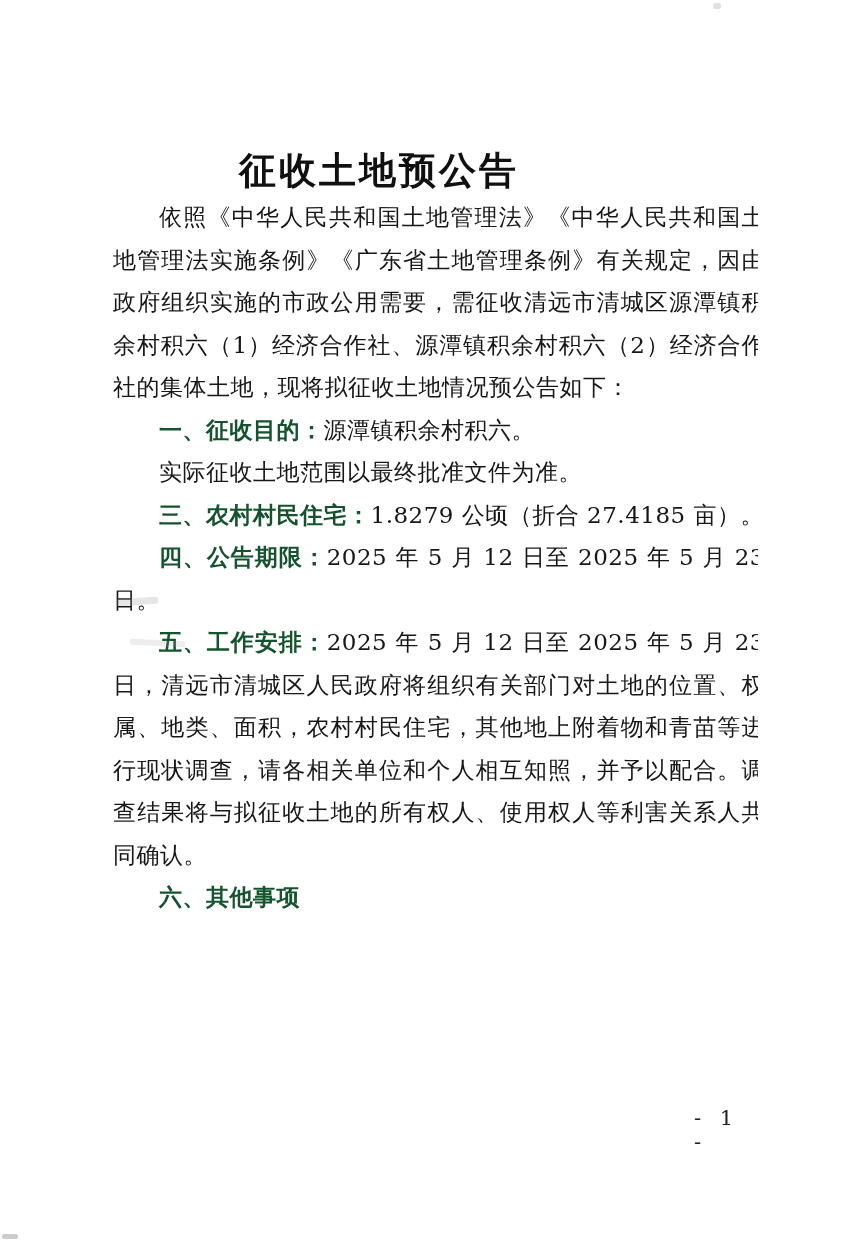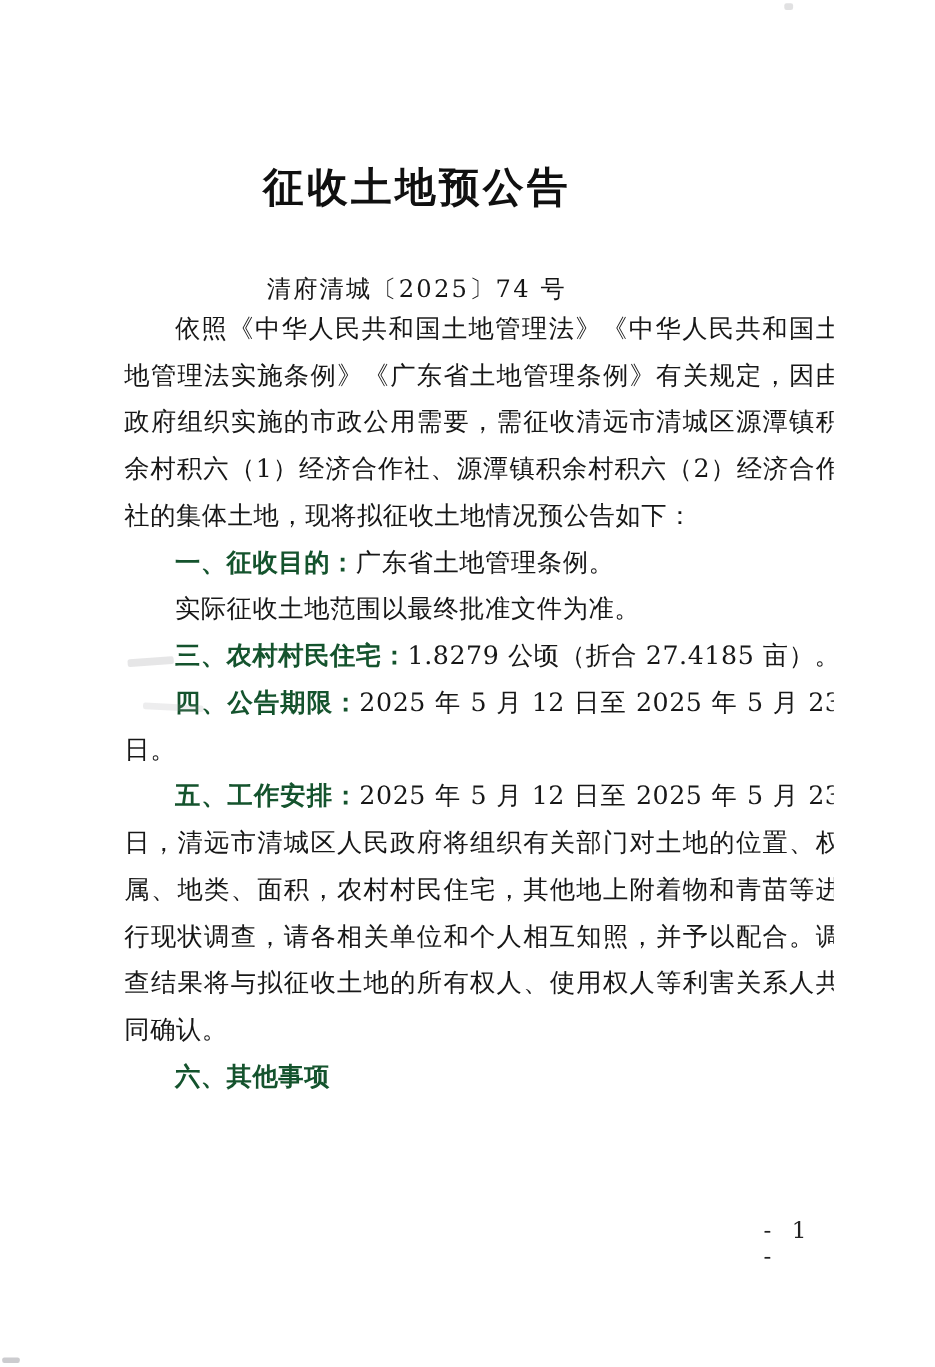--- a/index.html
+++ b/index.html
@@ -72,27 +72,26 @@
   .smudge-c { top: 1234px; left: 2px; width: 16px; height: 5px; opacity: 0.5; }
   .smudge-d { top: 3px; left: 713px; width: 8px; height: 6px; opacity: 0.3; }
 </style>
 </head>
 <body>
 
 <div class="page">
 
   <h1 class="doc-title">征收土地预公告</h1>
 
-  <p class="doc-number">清府清城〔2025〕74 号</p>
 
   <div class="doc-body">
 
     <p class="para">依照《中华人民共和国土地管理法》《中华人民共和国土地管理法实施条例》《广东省土地管理条例》有关规定，因由政府组织实施的市政公用需要，需征收清远市清城区源潭镇积余村积六（1）经济合作社、源潭镇积余村积六（2）经济合作社的集体土地，现将拟征收土地情况预公告如下：</p>
 
-    <p class="para"><b>一、征收目的：</b><span>广东省土地管理条例。</span></p>
+    <p class="para"><b>一、征收目的：</b><span>源潭镇积余村积六。</span></p>
 
 
     <p class="para"><span>实际征收土地范围以最终批准文件为准。</span></p>
 
     <p class="para"><b>三、农村村民住宅：</b><span>1.8279 公顷（折合 27.4185 亩）。</span></p>
 
     <p class="para"><b>四、公告期限：</b><span>2025 年 5 月 12 日至 2025 年 5 月 23 日。</span></p>
 
     <p class="para"><b>五、工作安排：</b><span>2025 年 5 月 12 日至 2025 年 5 月 23 日，清远市清城区人民政府将组织有关部门对土地的位置、权属、地类、面积，农村村民住宅，其他地上附着物和青苗等进行现状调查，请各相关单位和个人相互知照，并予以配合。调查结果将与拟征收土地的所有权人、使用权人等利害关系人共同确认。</span></p>
 

